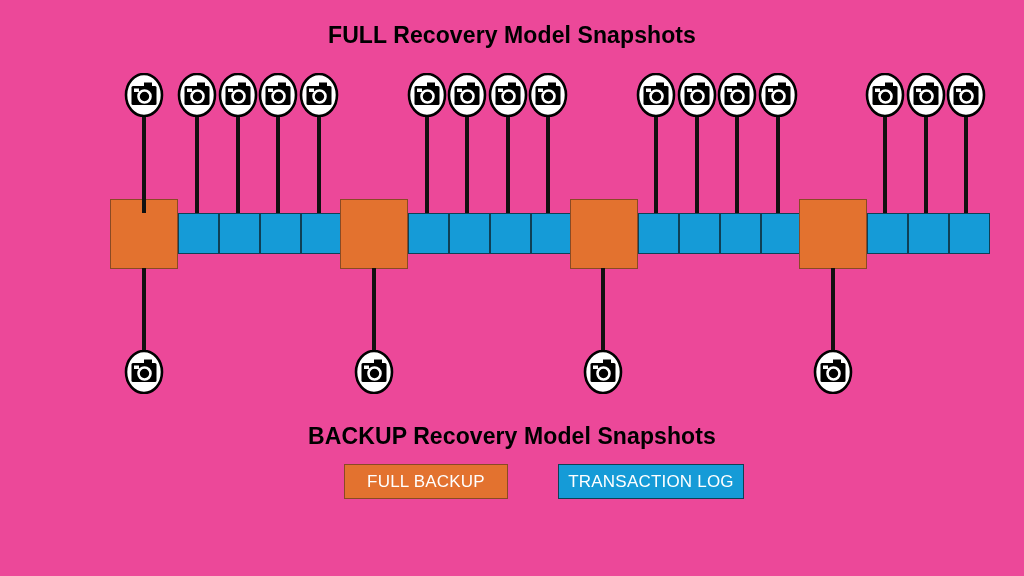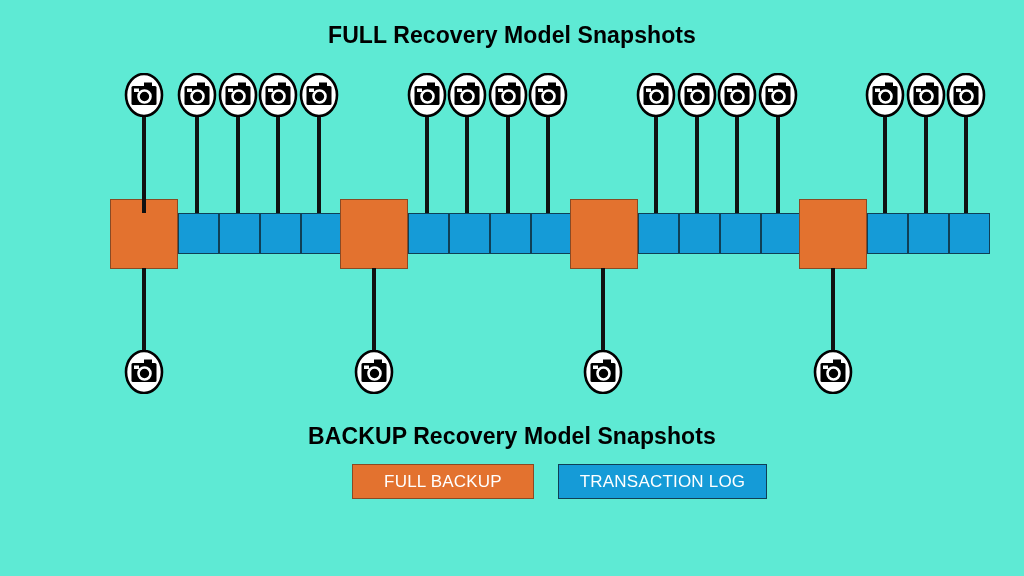--- a/index.html
+++ b/index.html
@@ -8,21 +8,21 @@
     padding: 0;
     background: #ffffff;
   }
   body {
     font-family: "Liberation Sans", sans-serif;
   }
   #canvas {
     position: relative;
     width: 1024px;
     height: 576px;
-    background: #5eead4;
+    background: #ec4899;
     overflow: hidden;
   }
 
   
   .title {
     position: absolute;
     left: 0;
     width: 1024px;
     text-align: center;
     font-weight: bold;
@@ -313,21 +313,21 @@
           <rect x="7.5" y="13" width="25" height="19" rx="1.5" fill="#000000"></rect>
           <rect x="20" y="9.5" width="8" height="4" fill="#000000"></rect>
           <rect x="10" y="15.5" width="5" height="3.5" fill="#ffffff"></rect>
           <circle cx="20.5" cy="23.5" r="6" fill="#000000" stroke="#ffffff" stroke-width="2.6"></circle>
         </svg>
       </div>
     </div>
 
   <div class="title" id="title-bottom">BACKUP Recovery Model Snapshots</div>
 
-  <div class="legend-box" id="legend-full" style="left:352px; top:464px; width:182px; height:35px;text-align:center;">
+  <div class="legend-box" id="legend-full" style="left:344px; top:464px; width:164px; height:35px;text-align:center;">
     <span>FULL BACKUP</span>
   </div>
 
-  <div class="legend-box" id="legend-log" style="left:558px; top:464px; width:209px; height:35px;">
+  <div class="legend-box" id="legend-log" style="left:558px; top:464px; width:186px; height:35px;">
     <span>TRANSACTION LOG</span>
   </div>
 
 </div>
 
 </body></html>

